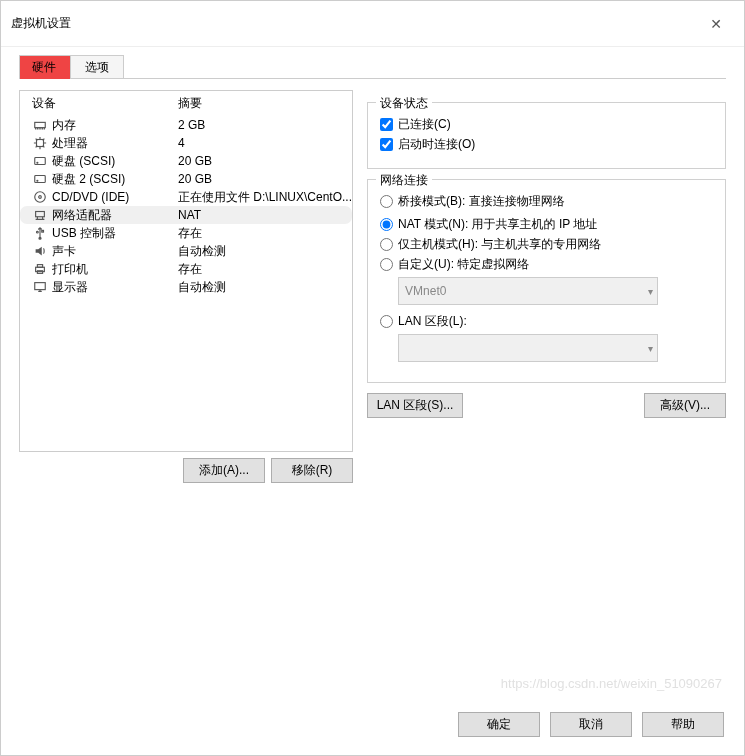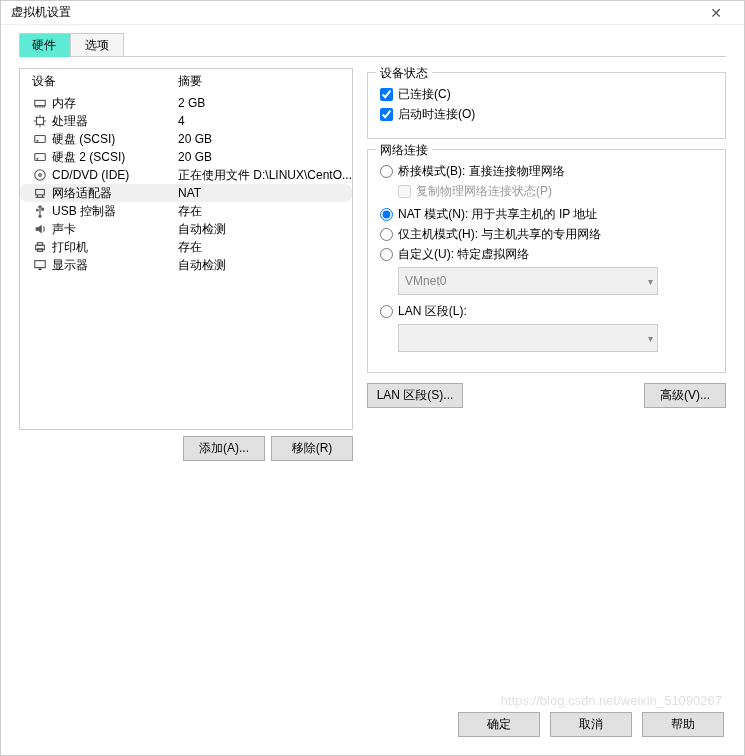--- a/index.html
+++ b/index.html
@@ -13,21 +13,21 @@
   .window {
     width: 745px;
     height: 756px;
     border: 1px solid #ccc;
     display: flex;
     flex-direction: column;
     background: #fff;
     position: relative;
   }
   .title-bar {
-    height: 24px;
+    height: 46px;
     display: flex;
     align-items: center;
     justify-content: space-between;
     padding: 0 8px 0 10px;
     border-bottom: 1px solid #eee;
   }
   .title-bar-text { font-size: 12px; }
   .close-btn {
     width: 40px;
     height: 28px;
@@ -45,21 +45,21 @@
   .tab {
     border: 1px solid #ccc;
     border-bottom: none;
     padding: 3px 14px;
     background: #fff;
     margin-right: -1px;
     position: relative;
   }
   .tab.active {
     z-index: 2;
-    background: #5eead4;
+    background: #ef4444;
     padding-left: 12px;
   }
   .tab.inactive {
     background: #f5f5f5;
   }
   .tabs-line {
     border-top: 1px solid #ccc;
     margin: 0 18px 0 18px;
     position: relative;
     top: -1px;
@@ -131,20 +131,21 @@
   }
   .right-panel {
     flex: 1;
     padding: 4px 0 0 0;
   }
   .groupbox {
     border: 1px solid #d0d0d0;
     margin-bottom: 10px;
     padding: 10px 12px 12px 12px;
     position: relative;
+    margin-top: 8px;
   }
   .groupbox-title {
     position: absolute;
     top: -8px;
     left: 8px;
     background: #fff;
     padding: 0 4px;
   }
   .check-row, .radio-row {
     display: flex;
@@ -181,21 +182,21 @@
   .footer {
     display: flex;
     justify-content: flex-end;
     gap: 10px;
     padding: 12px 20px 18px 0;
     border-top: none;
   }
   .watermark {
     position: absolute;
     right: 22px;
-    bottom: 47px;
+    bottom: 64px;
     color: #ccc;
     font-size: 13px;
     opacity: 0.6;
     pointer-events: none;
   }
   svg { display: block; }
 </style>
 </head>
 <body>
 
@@ -350,24 +351,20 @@
         </label>
       </div>
 
       <div class="groupbox">
         <span class="groupbox-title">网络连接</span>
 
         <label class="radio-row">
           <input type="radio" name="net" style="">
           <span>桥接模式(B): 直接连接物理网络</span>
         </label>
-        <label class="check-row sub-indent disabled">
-          <input type="checkbox" disabled="" style="">
-          <span>复制物理网络连接状态(P)</span>
-        </label>
 
         <label class="radio-row" style="margin-top:6px;">
           <input type="radio" name="net" checked="" style="">
           <span>NAT 模式(N): 用于共享主机的 IP 地址</span>
         </label>
 
         <label class="radio-row">
           <input type="radio" name="net" style="">
           <span>仅主机模式(H): 与主机共享的专用网络</span>
         </label>

